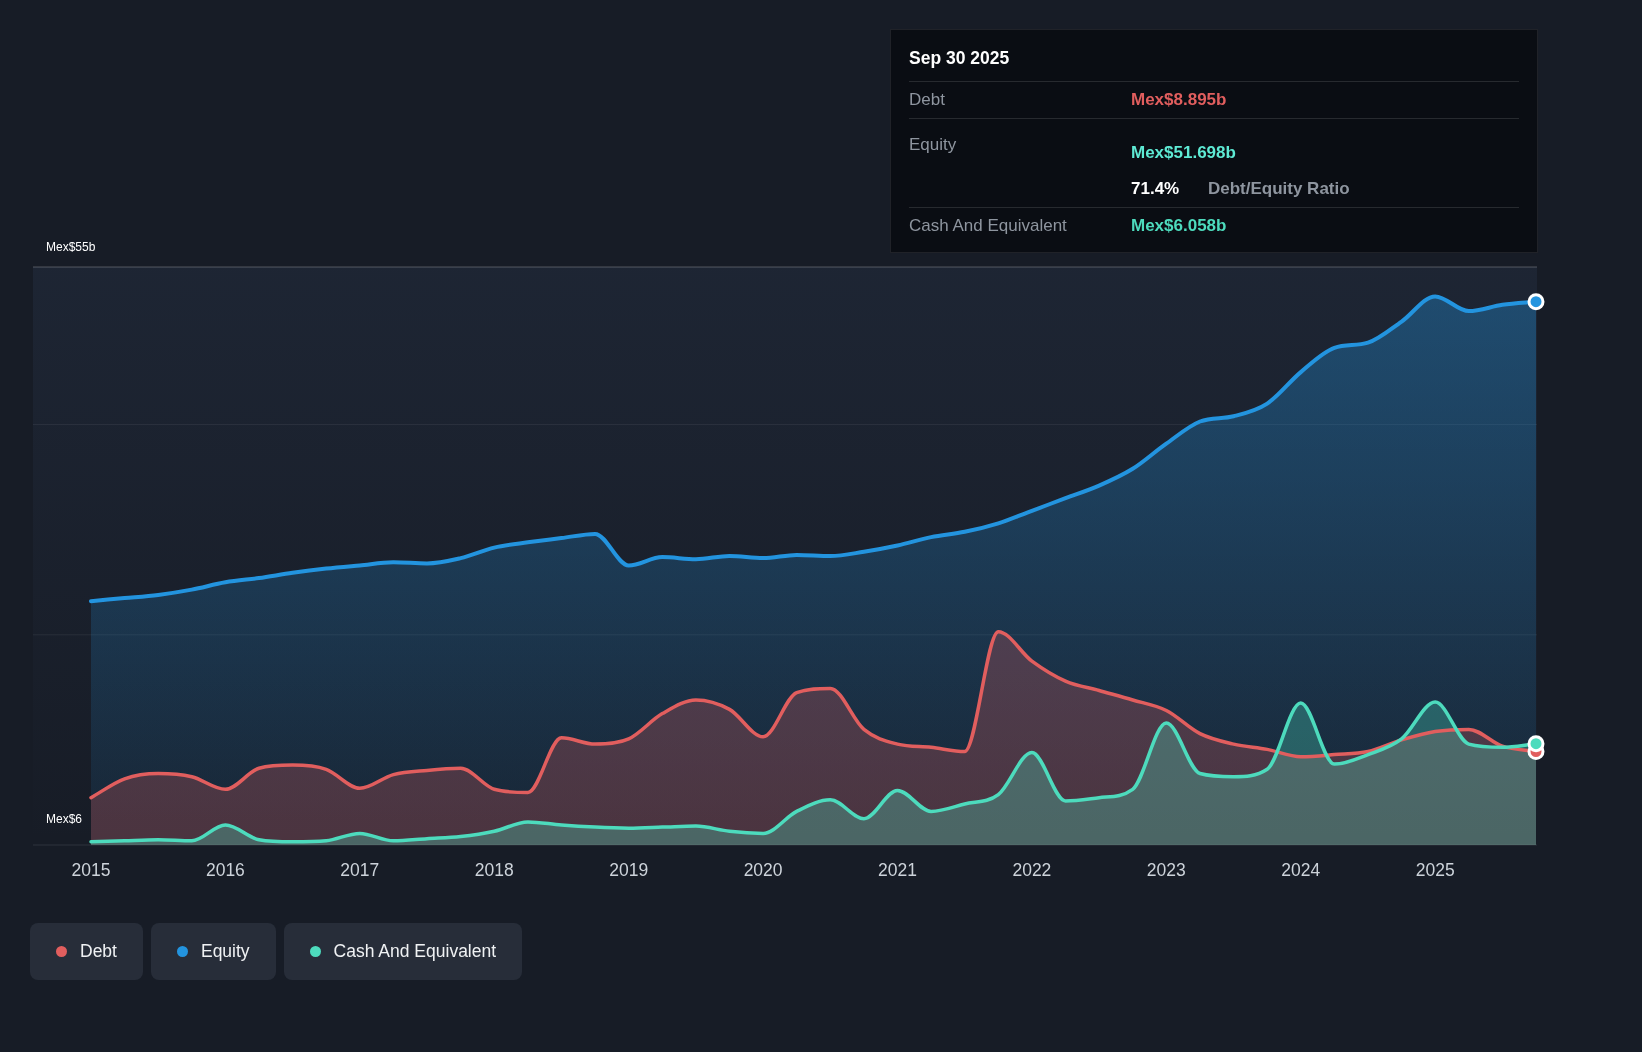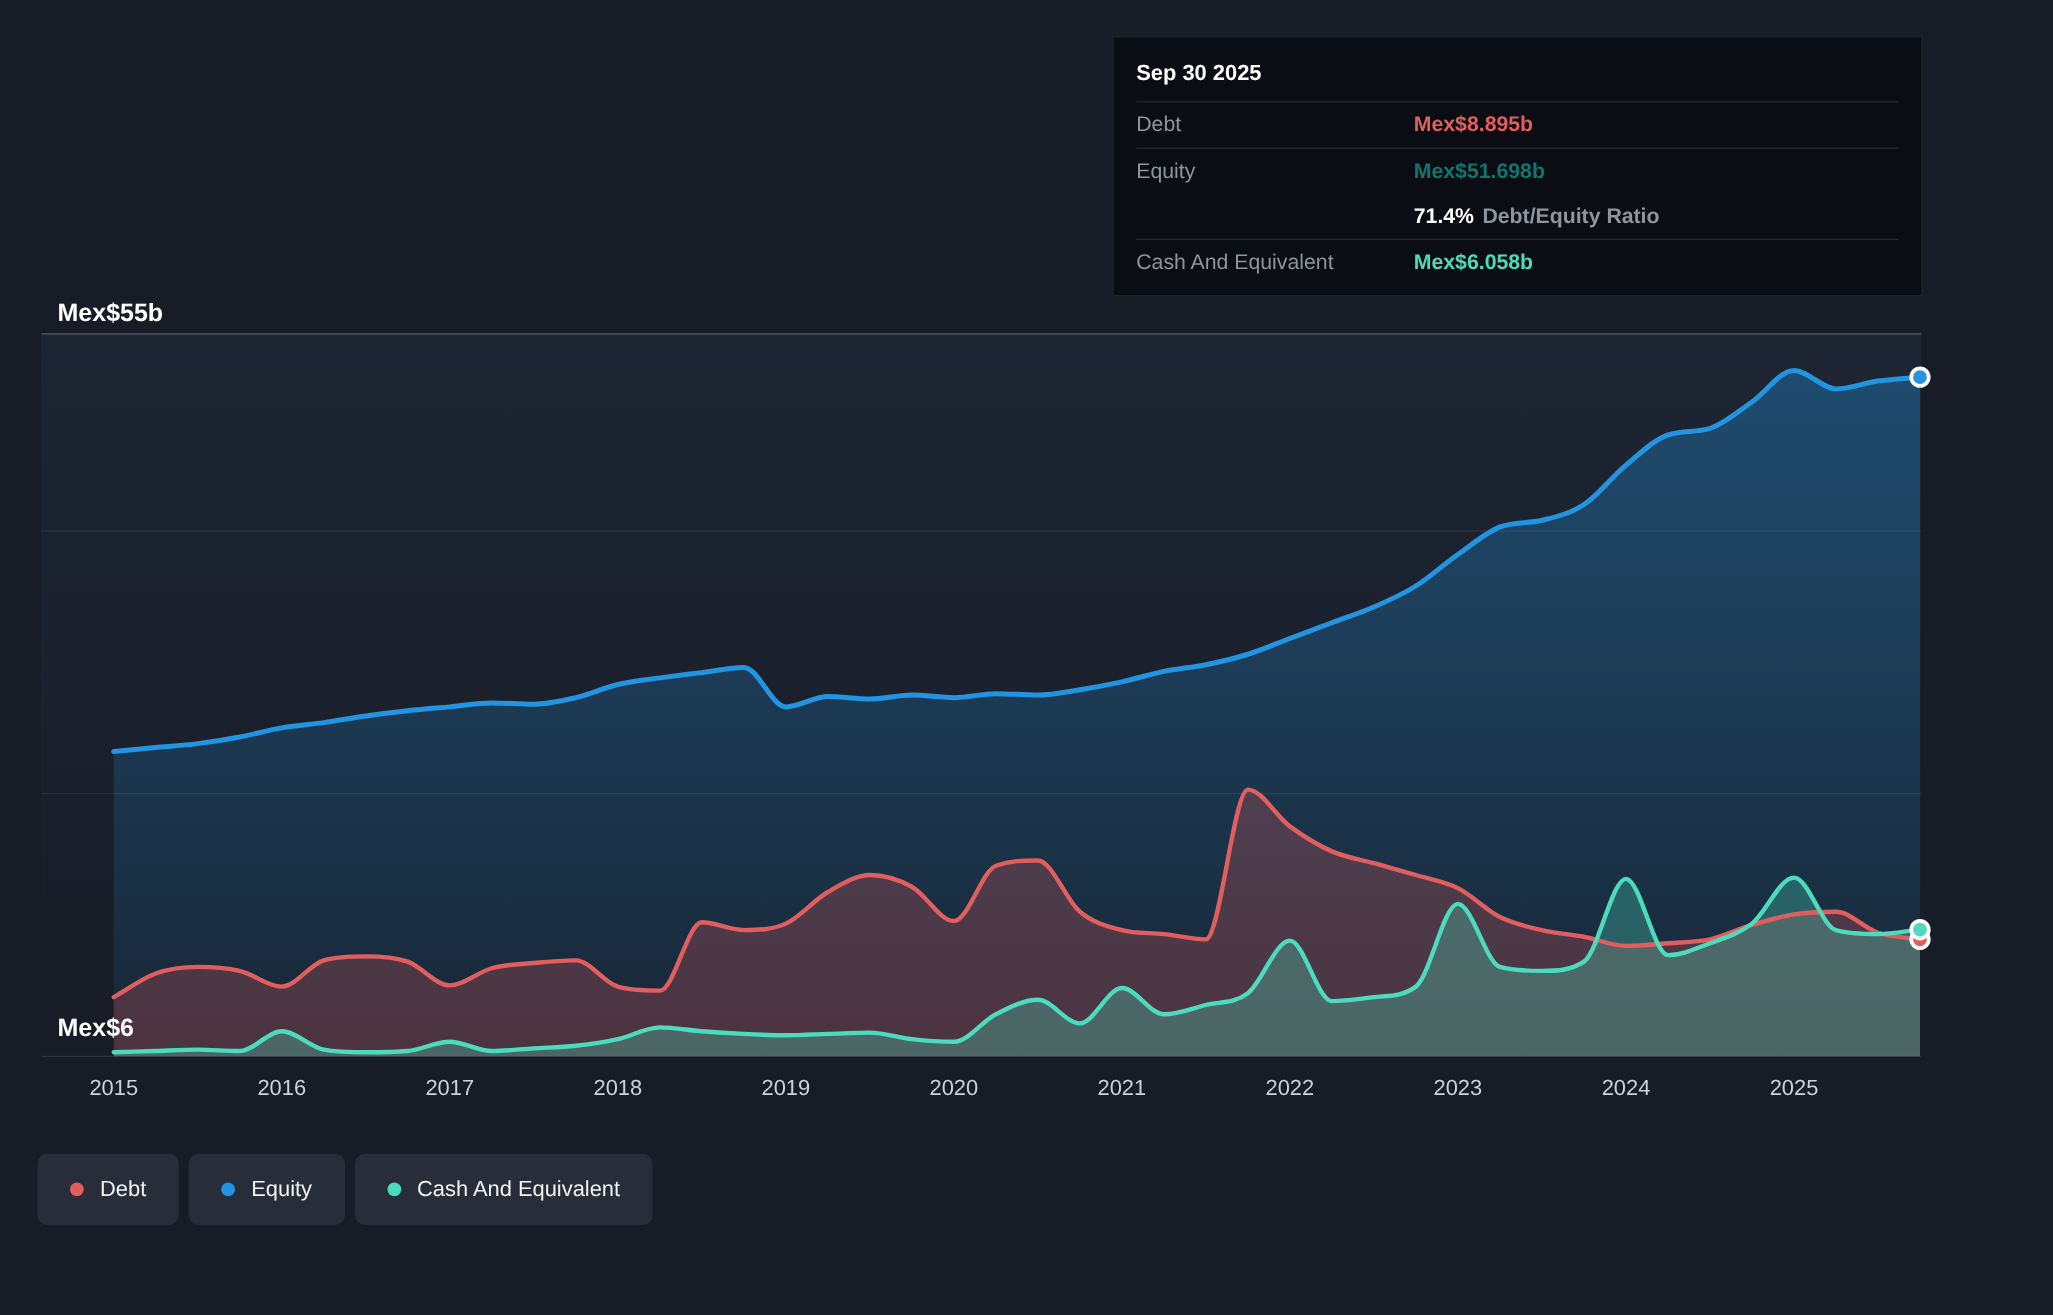--- a/index.html
+++ b/index.html
@@ -8,41 +8,41 @@
     width:1642px;height:1052px;
     background:#171c26;
     font-family:"Liberation Sans", sans-serif;
     overflow:hidden;
   }
   #chart-svg{position:absolute;left:0;top:0;}
 
   
   .y-label{
     position:absolute;left:46px;
-    color:#ffffff;font-weight:700;font-size:20px;
+    color:#ffffff;font-weight:400;font-size:12px;
   }
   .y-label.top{top:240px;}
   .y-label.zero{top:812px;}
 
   
   .tooltip{
     position:absolute;left:890px;top:29px;width:648px;
     box-sizing:border-box;
     background:#0a0d13;
     border:1px solid rgba(255,255,255,0.09);
     padding:12px 18px 8px 18px;
     font-size:17px;color:#fff;
   }
   .tt-title{font-weight:700;font-size:17.5px;color:#ffffff;padding:6px 0 12px 0;}
   .tt-row{display:flex;align-items:center;border-top:1px solid rgba(255,255,255,0.12);padding:8px 0;}
   .tt-row.tt-ratio{border-top:none;}
   .tt-label{width:222px;color:#8e959f;font-size:17px;}
   .tt-value{font-weight:700;font-size:17px;}
   .ratio-num{color:#ffffff;font-weight:700;}
-  .ratio-text{color:#8e959f;font-weight:600;margin-left:2px;}
+  .ratio-text{color:#8e959f;font-weight:600;margin-left:24px;}
 
   
   .legend{position:absolute;left:30px;top:923px;display:flex;gap:8px;}
   .pill{
     display:flex;align-items:center;gap:13px;
     background:#272d39;border-radius:8px;
     padding:0 26px;height:57px;
     font-size:17.5px;color:#f0f2f4;
     cursor:pointer;
   }
@@ -105,21 +105,21 @@
   <div class="y-label zero">Mex$6</div>
 
   <div class="tooltip">
     <div class="tt-title">Sep 30 2025</div>
     <div class="tt-row">
       <span class="tt-label">Debt</span>
       <span class="tt-value" style="color: rgb(225, 94, 94); text-align: center;">Mex$8.895b</span>
     </div>
     <div class="tt-row">
       <span class="tt-label">Equity</span>
-      <span class="tt-value" style="color: #0f766e;">Mex$51.698b</span>
+      <span class="tt-value" style="color: #5eead4; margin-top: 16px;">Mex$51.698b</span>
     </div>
     <div class="tt-row tt-ratio">
       <span class="tt-label"></span>
       <span class="tt-value">
         <span class="ratio-num">71.4%</span>
         <span class="ratio-text">Debt/Equity Ratio</span>
       </span>
     </div>
     <div class="tt-row">
       <span class="tt-label">Cash And Equivalent</span>

